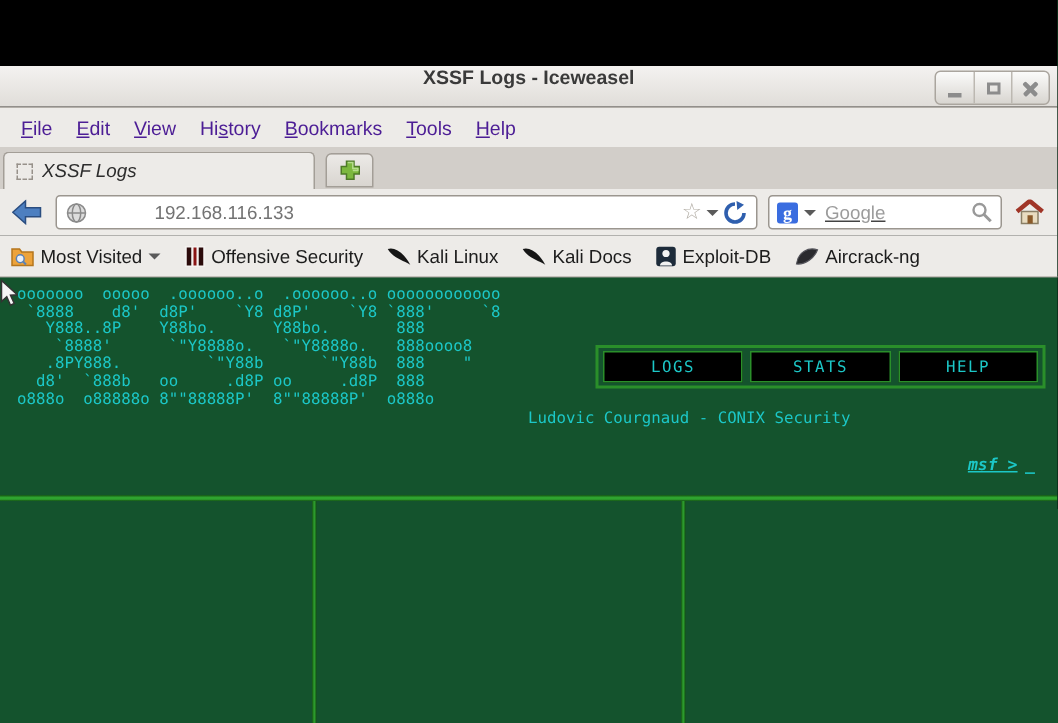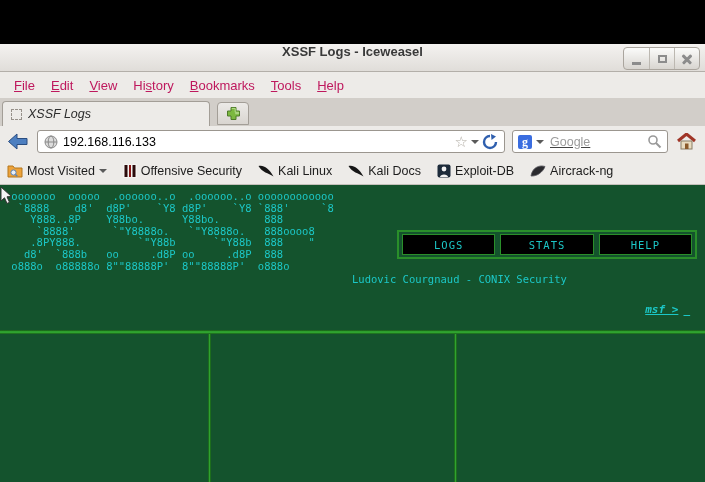--- a/index.html
+++ b/index.html
@@ -27,21 +27,21 @@
   .glyph-close { position:relative; width:10px; height:10px; }
   .glyph-close::before,.glyph-close::after {
     content:""; position:absolute; left:-1px; top:4px; width:12px; height:2.5px;
     background:#8c8c8c; border-radius:1px;
   }
   .glyph-close::before { transform:rotate(45deg); }
   .glyph-close::after  { transform:rotate(-45deg); }
   
   .menubar {
     height:26px; background:#edebe8; display:flex; align-items:center;
-    padding-left:6px; font-size:13px; color:#be185d;
+    padding-left:6px; font-size:13px; color:#4c1d95;
   }
   .menu-item { padding:4px 8px; cursor:default; }
   
   .tabbar {
     height:28px; background:#d2cec9; display:flex; align-items:flex-end; padding-left:2px;
   }
   .tab {
     width:208px; height:25px; background:#edebe8;
     border:1px solid #a39e97; border-bottom:none; border-radius:4px 4px 0 0;
     display:flex; align-items:center; padding:0 8px; gap:6px;
@@ -57,21 +57,21 @@
   
   .navbar {
     height:31px; background:#edebe8; display:flex; align-items:center;
     padding:0 6px; gap:7px;
   }
   .back-btn { width:24px; height:20px; display:flex; align-items:center; justify-content:center; }
   .url-field {
     width:468px; height:23px; background:#fff; border:1px solid #9b968f; border-radius:3px;
     display:flex; align-items:center; padding:0 6px; gap:5px; font-size:12.5px;
   }
-  .url-host { color:#000000; }
+  .url-host { color:#737373;margin-left:40px; }
   .url-path { color:#9a9a9a; }
   .url-right { margin-left:auto; display:flex; align-items:center; gap:3px; }
   .star-icon { font-size:15px; color:#b3aea6; line-height:1; }
   .chev { width:0; height:0; border-left:4px solid transparent; border-right:4px solid transparent; border-top:4px solid #5a5a5a; }
   .search-field {
     width:156px; height:23px; background:#fff; border:1px solid #9b968f; border-radius:3px;
     display:flex; align-items:center; padding:0 5px; gap:4px;
   }
   .g-icon {
     width:14px; height:14px; background:#3a6de0; border-radius:2px; color:#fff;

